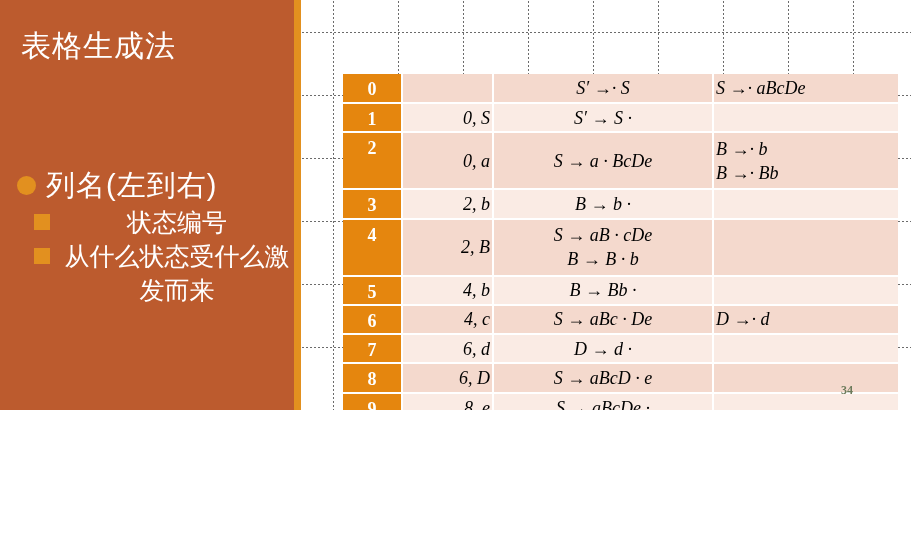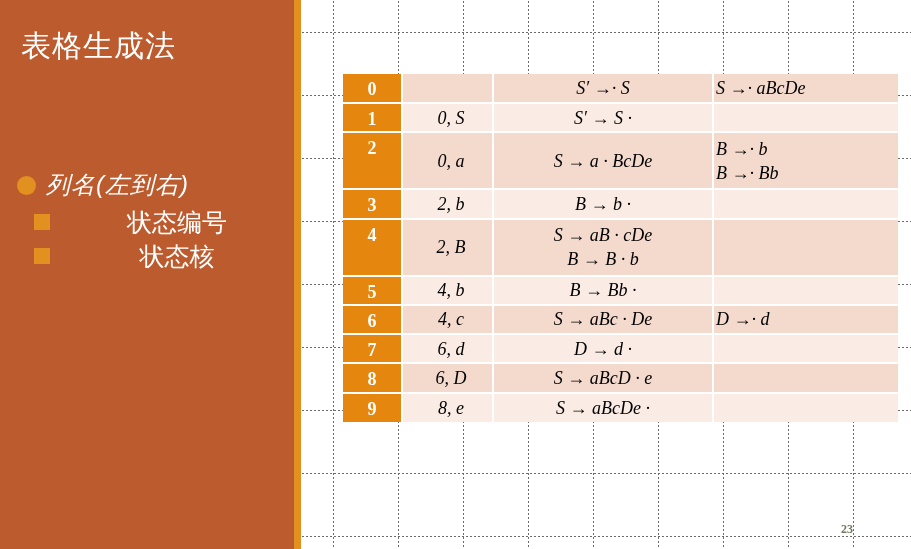--- a/index.html
+++ b/index.html
@@ -9,21 +9,21 @@
   body {
     width: 911px;
     height: 549px;
     overflow: hidden;
     font-family: "Liberation Sans", sans-serif;
     background: #ffffff;
   }
   #slide {
     position: relative;
     width: 911px;
-    height: 549px;
+    height: 410px;
     background-color: #ffffff;
     background-image:
       radial-gradient(circle, #6b6b6b 0.6px, transparent 0.7px),
       radial-gradient(circle, #6b6b6b 0.6px, transparent 0.7px);
     background-size: 65px 4px, 4px 63px;
     background-position: 301px 0px, 301px 1px;
     overflow: hidden;
   }
   
   #sidebar {
@@ -50,26 +50,25 @@
     white-space: nowrap;
   }
   #bullets {
     position: absolute;
     left: 14px; top: 165px;
     width: 282px;
   }
   .b1 {
     position: relative;
     color: #ffffff;
-    font-size: 24px;
+    font-size: 29px;
     line-height: 40px;
     padding-left: 32px;
     letter-spacing: 1px;
     white-space: nowrap;
-    font-style: italic;
   }
   .b1 .bullet-dot {
     position: absolute;
     left: 3px; top: 11px;
     width: 19px; height: 19px;
     border-radius: 50%;
     background: #e2901f;
   }
   .b2 {
     position: relative;
@@ -120,21 +119,21 @@
     color: #ffffff !important;
     font-style: normal !important;
     font-family: "Liberation Serif", serif;
     font-weight: bold;
     font-size: 17px;
     text-align: center;
     vertical-align: top !important;
     padding-top: 3px !important;
     border-bottom: 2px solid #ffffff;
   }
-  .c-from { width: 78px; text-align: center; padding-left: 9px !important; }
+  .c-from { width: 78px; text-align: right; padding-left: 9px !important; }
   .c-item { width: 214px; text-align: center; }
   .c-clos { width: 180px; text-align: left; }
 
   .rowA .c-from, .rowA .c-item, .rowA .c-clos { background: #f4d9cd; }
   .rowB .c-from, .rowB .c-item, .rowB .c-clos { background: #faebe4; }
 
   .two-line { line-height: 1.42; }
   .h1 { height: 30px; }
   .h2 { height: 28px; }
   .h3 { height: 57px; }
@@ -156,21 +155,21 @@
 <div id="slide">
 
   <div id="sidebar"></div>
   <div id="sidebar-accent"></div>
 
   <div id="slide-title">表格生成法</div>
 
   <div id="bullets">
       <div class="b1"><span class="bullet-dot"></span><span>列名(左到右)</span></div>
       <div class="b2 nowrap"><span class="bullet-sq"></span><span>状态编号</span></div>
-      <div class="b2 nowrap"><span class="bullet-sq"></span><span>状态核</span></div>
+      <div class="b2 wrap"><span class="bullet-sq"></span><span>从什么状态受什么激发而来</span></div>
     </div>
 
   <table id="lr-table">
     <tbody>
         <tr class="rowA h1">
           <td class="c-state">0</td>
           <td class="c-from"></td>
           <td class="c-item">S′ →· S</td>
           <td class="c-clos">S →· aBcDe</td>
         </tr>
@@ -224,15 +223,15 @@
         </tr>
         <tr class="rowB h2">
           <td class="c-state">9</td>
           <td class="c-from">8, e</td>
           <td class="c-item">S → aBcDe ·</td>
           <td class="c-clos"></td>
         </tr>
       </tbody>
   </table>
 
-  <div id="page-number">23</div>
+  <div id="page-number">34</div>
 
 </div>
 
 </body></html>

